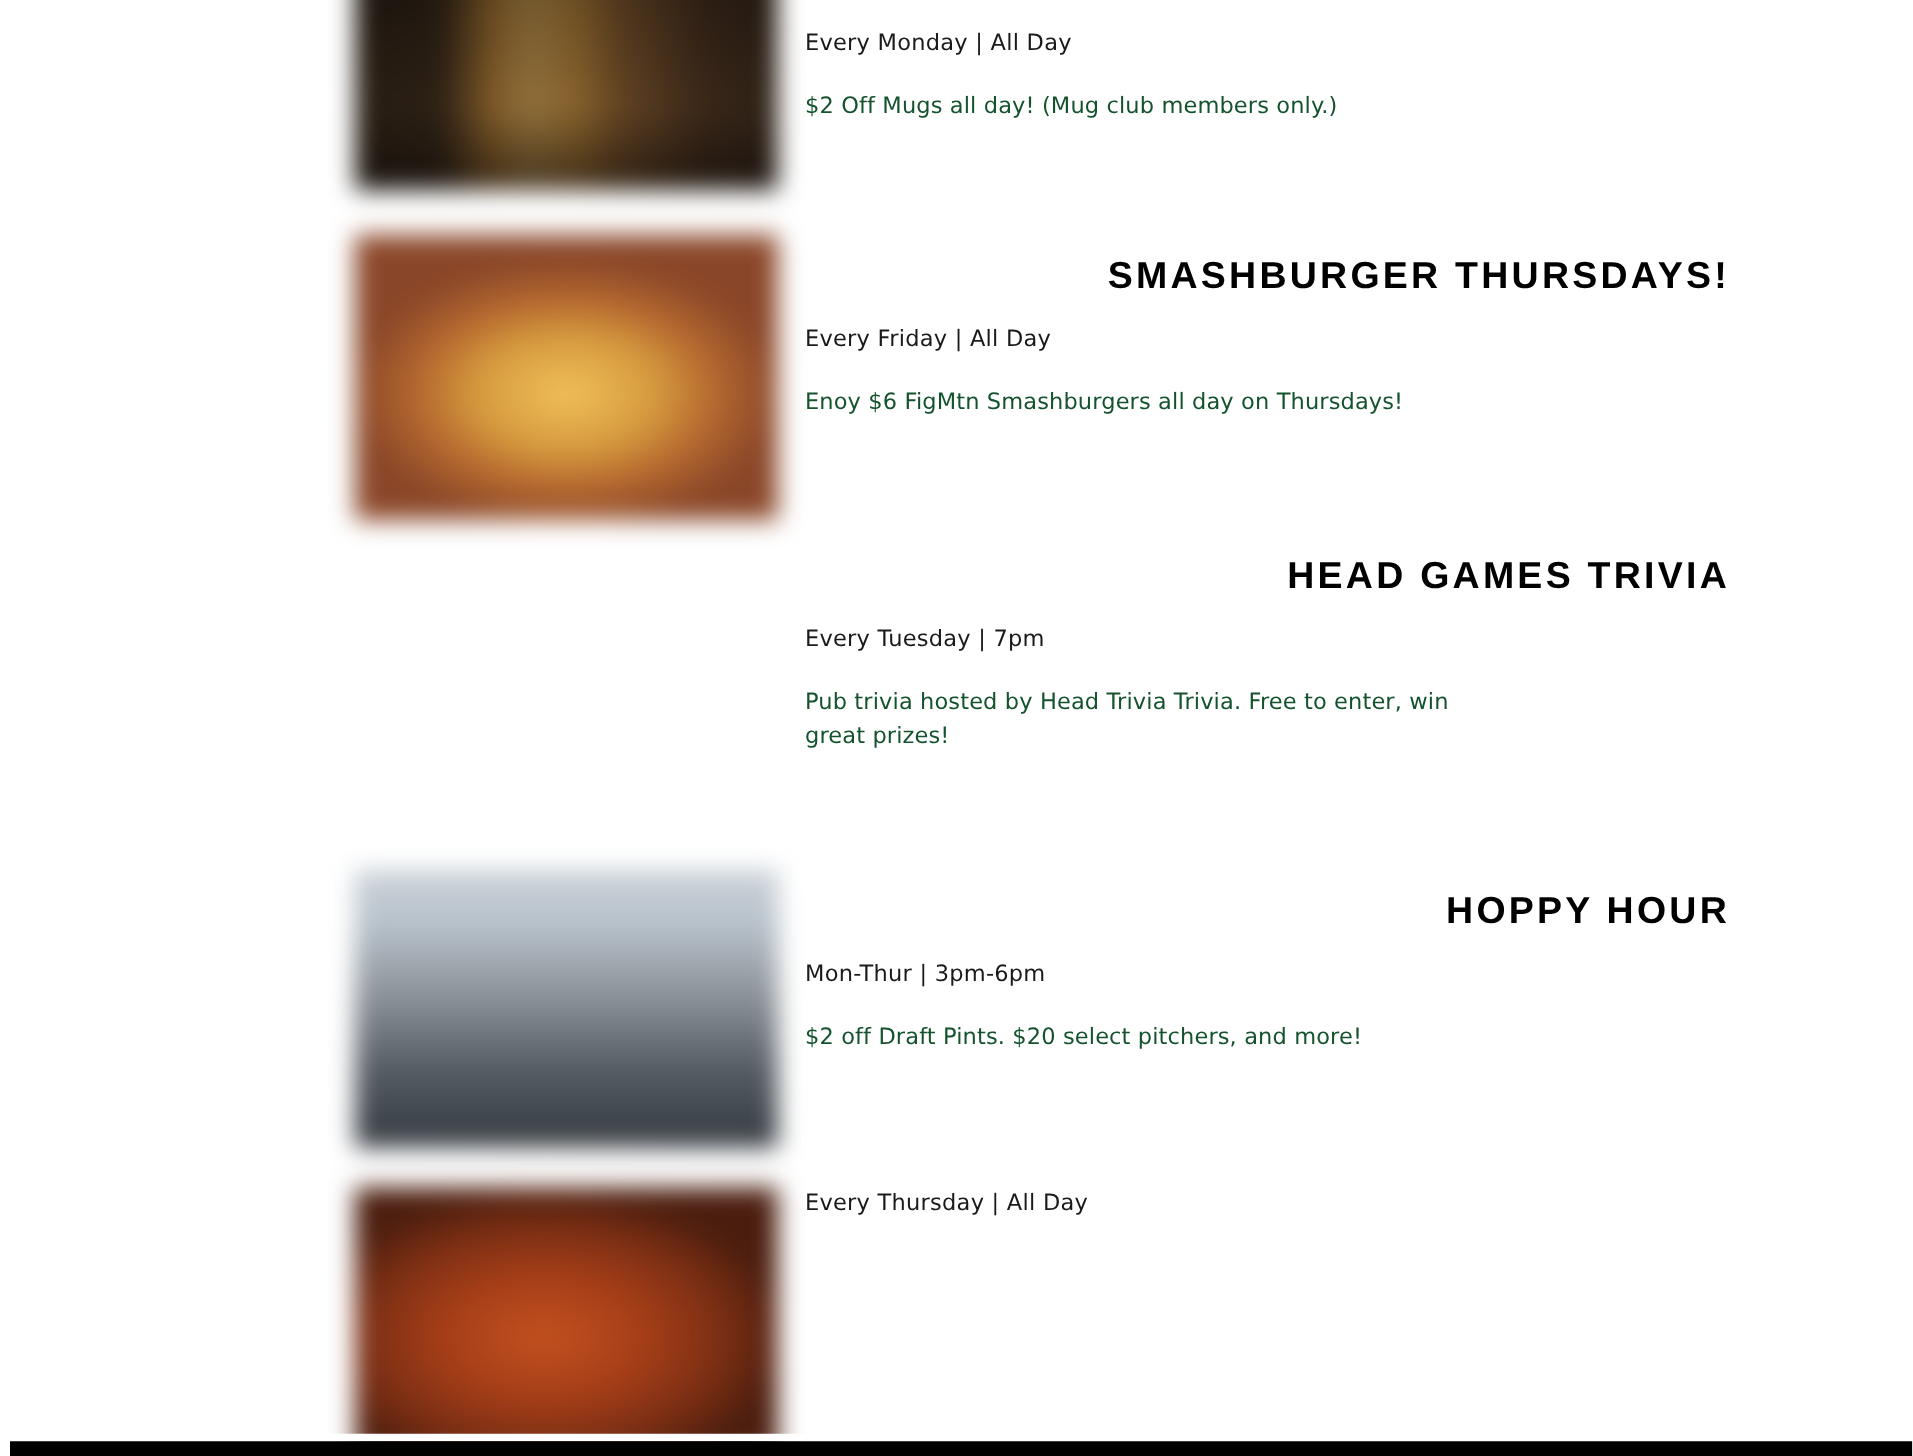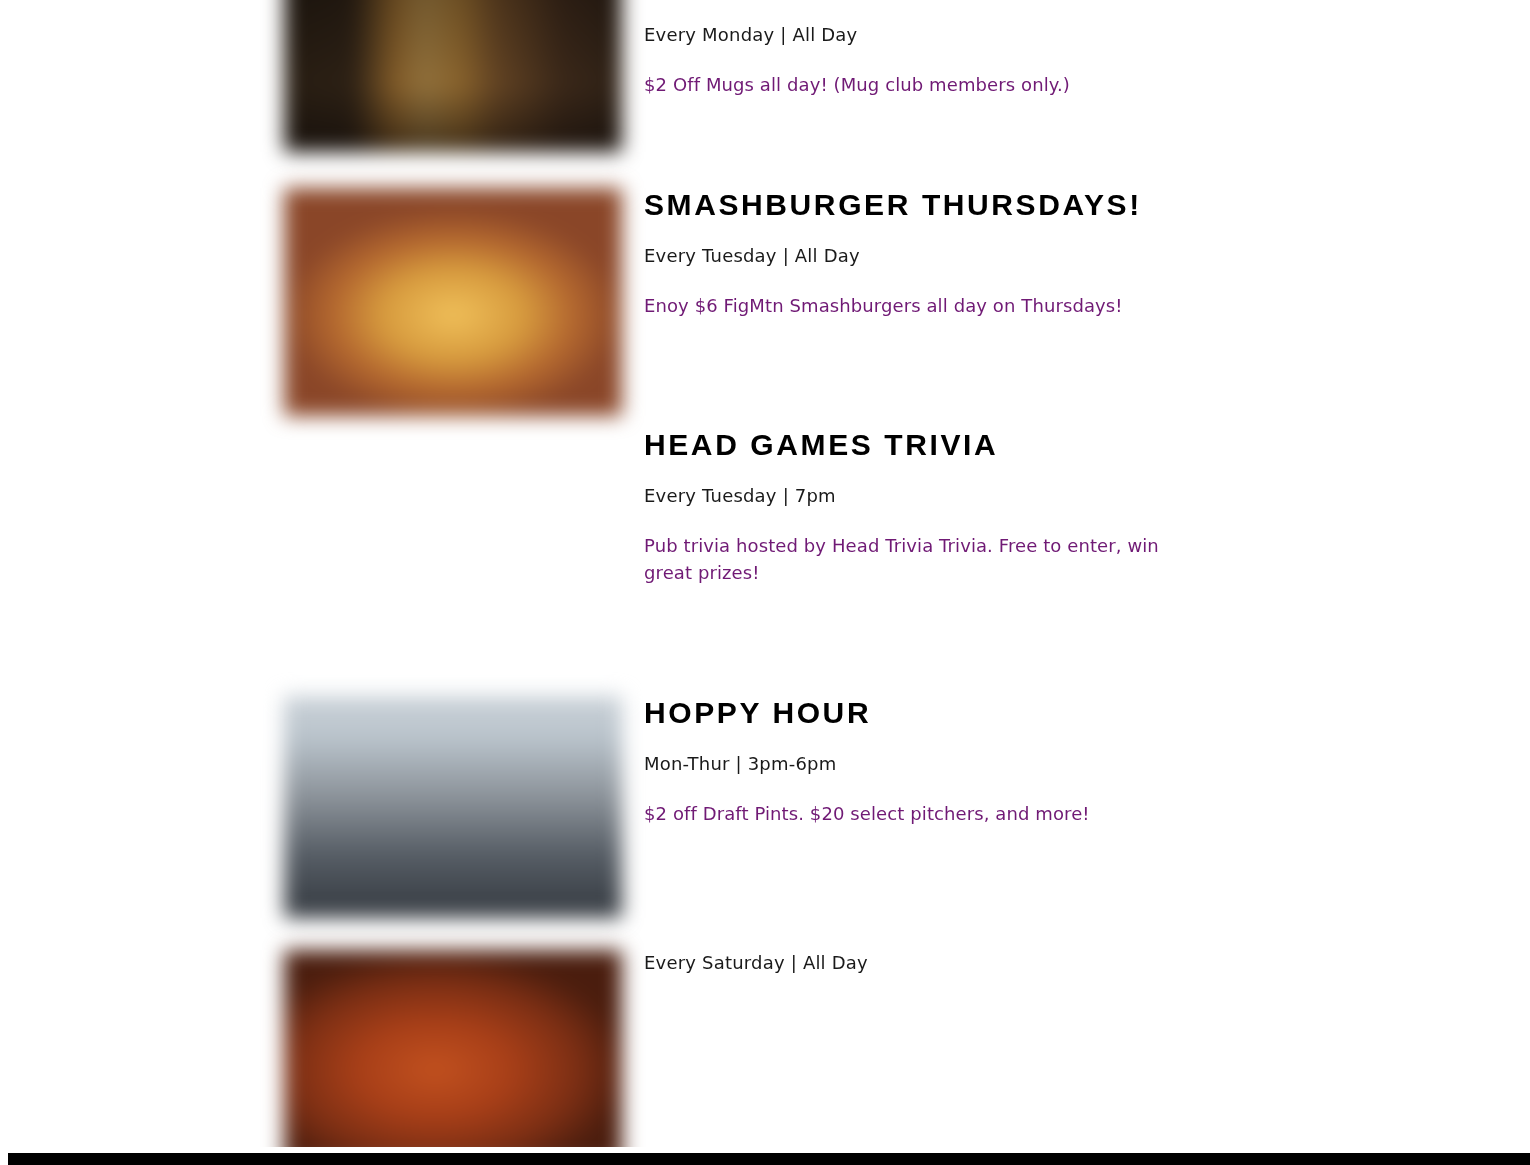--- a/index.html
+++ b/index.html
@@ -61,38 +61,39 @@
     flex: 1;
   }
 
   .event-title {
     font-family: "Liberation Sans", sans-serif;
     font-weight: bold;
     font-size: 30px;
     letter-spacing: 2.6px;
     line-height: 1.1;
     color: #000000;
-    margin: 0 0 22px 0;
+    margin: 16px 0 22px 0;
     text-transform: uppercase;
+    text-align: right;
   }
 
   .event-when {
     font-family: "DejaVu Sans", sans-serif;
     font-size: 18px;
     line-height: 1.4;
     color: #1a1a1a;
     margin: 0 0 24px 0;
     letter-spacing: 0.2px;
   }
 
   .event-desc {
     font-family: "DejaVu Sans", sans-serif;
     font-size: 18px;
     line-height: 1.5;
-    color: #701a75;
+    color: #14532d;
     margin: 0;
     max-width: 540px;
     letter-spacing: 0.1px;
   }
 
   
   #row-0 { top: -88px; }
   #row-0 .event-thumb { height: 240px; }
   #row-0 .event-text { padding-top: 88px; }
 
@@ -174,21 +175,21 @@
         <p class="event-desc">$2 Off Mugs all day! (Mug club members only.)</p>
       </div>
     </div>
 
     <div class="event-row" id="row-1">
       <div class="event-thumb">
         <div class="blurwrap ph-burger"></div>
       </div>
       <div class="event-text">
         <h2 class="event-title">SMASHBURGER THURSDAYS!</h2>
-        <p class="event-when">Every Tuesday | All Day</p>
+        <p class="event-when">Every Friday | All Day</p>
         <p class="event-desc">Enoy $6 FigMtn Smashburgers all day on Thursdays!</p>
       </div>
     </div>
 
     <div class="event-row" id="row-2">
       <div class="event-thumb"></div>
       <div class="event-text">
         <h2 class="event-title">HEAD GAMES TRIVIA</h2>
         <p class="event-when">Every Tuesday | 7pm</p>
         <p class="event-desc">Pub trivia hosted by Head Trivia Trivia. Free to enter, win great prizes!</p>
@@ -204,21 +205,21 @@
         <p class="event-when">Mon-Thur | 3pm-6pm</p>
         <p class="event-desc">$2 off Draft Pints. $20 select pitchers, and more!</p>
       </div>
     </div>
 
     <div class="event-row" id="row-4">
       <div class="event-thumb">
         <div class="blurwrap ph-wings"></div>
       </div>
       <div class="event-text">
-        <p class="event-when">Every Saturday | All Day</p>
+        <p class="event-when">Every Thursday | All Day</p>
       </div>
     </div>
 
   </div>
 
   <div class="footer-strip-white"></div>
   <div class="footer-bar"></div>
   <div class="page-edge-left"></div>
 
 </div>

